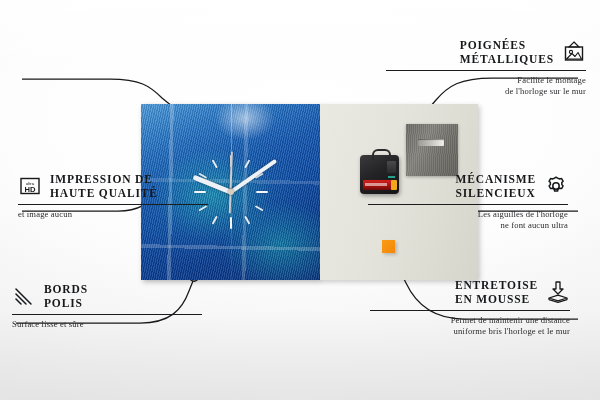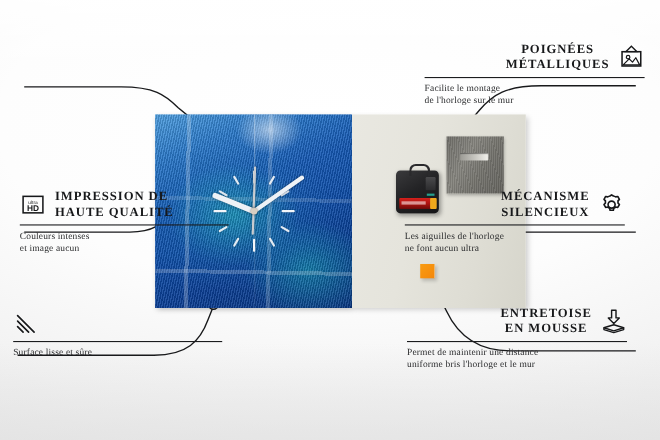--- a/index.html
+++ b/index.html
@@ -105,27 +105,27 @@
   
   .callout{position:absolute;width:190px;}
   .callout .head{display:flex;align-items:center;gap:8px;}
   .callout.left .head{justify-content:flex-start;}
   .callout.right .head{justify-content:flex-end;}
   .title{
     font-family:"Liberation Serif", serif;
     font-weight:bold;font-size:11.5px;line-height:14px;
     letter-spacing:.85px;color:#17181a;text-transform:uppercase;
   }
-  .callout.right .title{text-align:center;}
+  .callout.right .title{text-align:left;}
   .rule{height:1px;background:#1b1c1e;margin:4px 0 4px 0;}
   .sub{
     font-family:"Liberation Serif", serif;
     font-size:8.6px;line-height:10.6px;color:#2a2b2d;letter-spacing:.15px;
   }
-  .callout.right .sub{}
+  .callout.right .sub{text-align:right;}
   .ico{width:24px;height:24px;flex:0 0 24px;display:block;}
 
   #c-verre{left:18px;top:40px;}
   #c-impression{left:18px;top:172px;}
   #c-bords{left:12px;top:282px;}
   #c-poignees{right:14px;top:38px;width:200px;}
   #c-mecanisme{right:32px;top:172px;width:200px;}
   #c-entretoise{right:30px;top:278px;width:200px;}
   .callout.right{position:absolute;}
 
@@ -231,33 +231,36 @@
         <rect x="3" y="4.5" width="18" height="15" fill="none" stroke="#17181a" stroke-width="1.4"></rect>
         <text x="12" y="11" font-family="Liberation Sans, sans-serif" font-size="4.4" text-anchor="middle" fill="#17181a">ultra</text>
         <text x="12" y="17.5" font-family="Liberation Sans, sans-serif" font-size="7.6" font-weight="bold" text-anchor="middle" fill="#17181a">HD</text>
       </svg>
       <div>
         <div class="title">IMPRESSION DE</div>
         <div class="title">HAUTE QUALITÉ</div>
       </div>
     </div>
     <div class="rule"></div>
-    <div class="sub">Couleurs intenses</div>
     <div class="sub">et image aucun</div>
   </div>
 
   <div class="callout left" id="c-bords">
     <div class="head">
       <svg class="ico" viewBox="0 0 24 24">
         <g stroke="#17181a" stroke-width="1.5" stroke-linecap="round">
           <line x1="4" y1="5" x2="19" y2="20"></line>
           <line x1="4" y1="10" x2="14" y2="20"></line>
           <line x1="4" y1="15" x2="9" y2="20"></line>
         </g>
       </svg>
+      <div>
+        <div class="title">BORDS</div>
+        <div class="title">POLIS</div>
+      </div>
     </div>
     <div class="rule"></div>
     <div class="sub">Surface lisse et sûre</div>
   </div>
 
   <div class="callout right" id="c-poignees">
     <div class="head">
       <div>
         <div class="title">POIGNÉES</div>
         <div class="title">MÉTALLIQUES</div>

